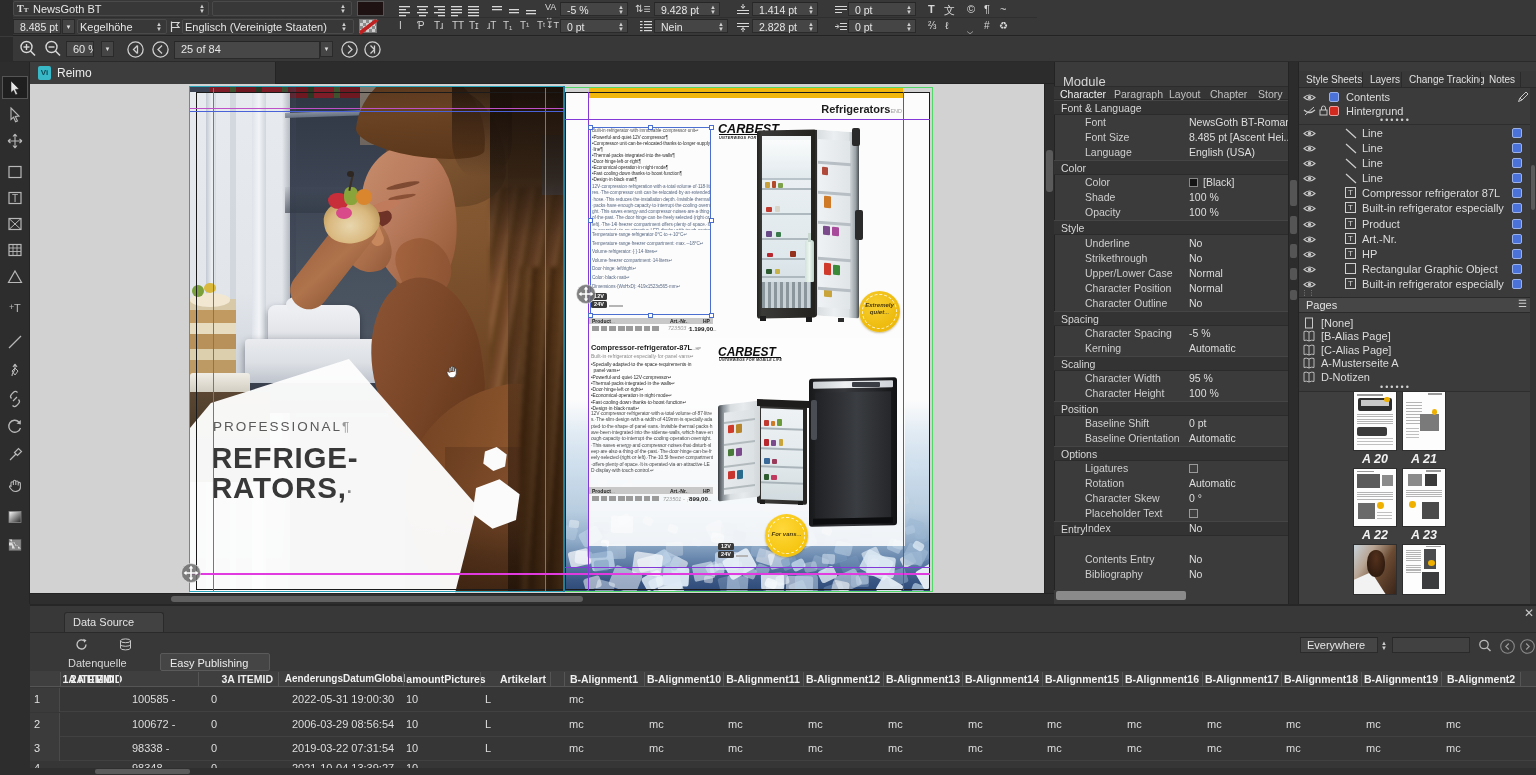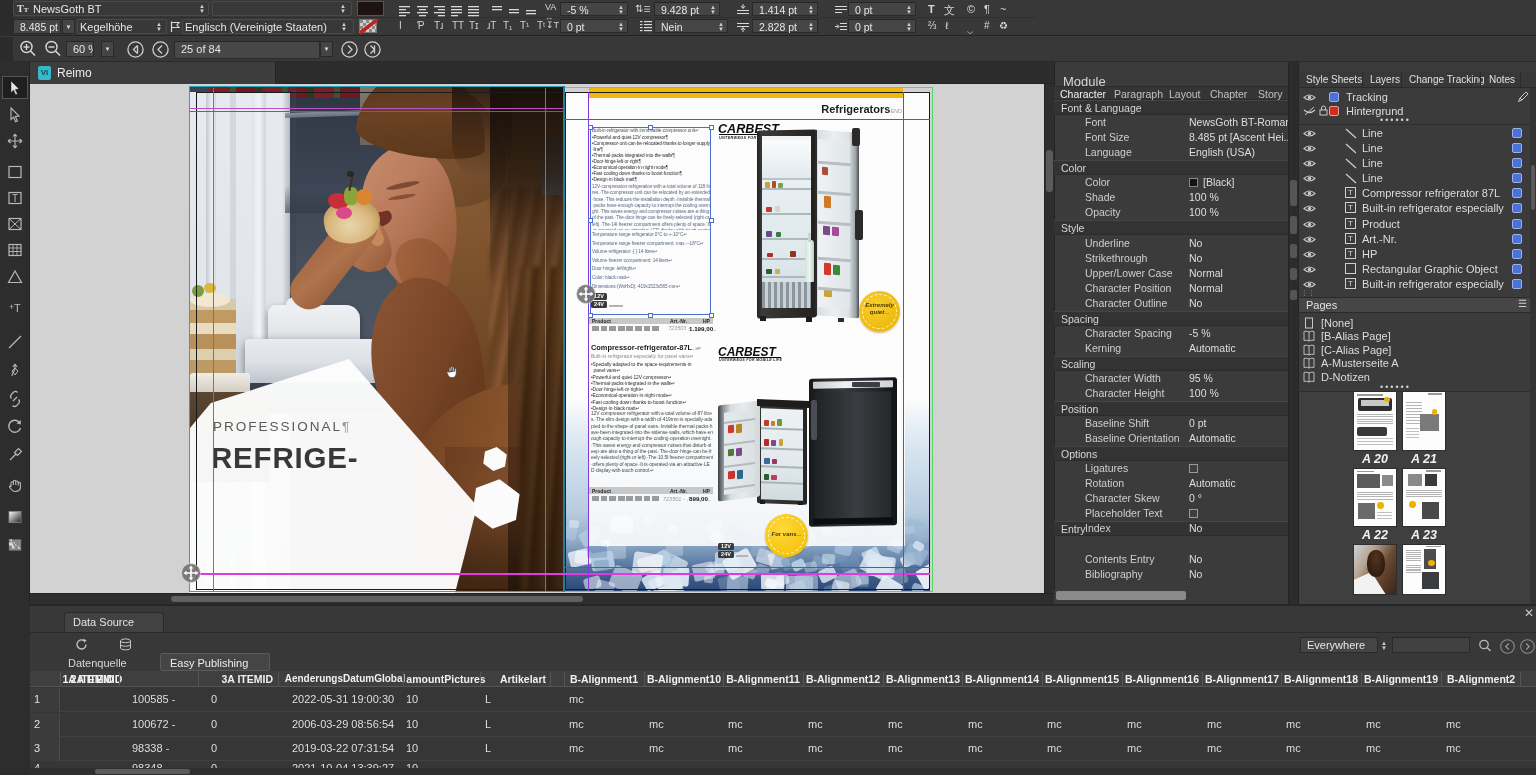--- a/index.html
+++ b/index.html
@@ -339,20 +339,21 @@
 <div class="abs" style="left:2px;top:198px;width:12px;height:12px;background:#7aa03c;border-radius:50%"></div>
 <div class="abs" style="left:14px;top:196px;width:12px;height:10px;background:#d9b83c;border-radius:50%"></div>
 <div class="abs" style="left:0;top:286px;width:60px;height:22px;background:linear-gradient(180deg,#f0ede6,#cfc9bc);border-radius:3px"></div>
 <div class="abs" style="left:0;top:305px;width:80px;height:90px;background:linear-gradient(180deg,#5a4632 0,#463626 60%,#382a1c 100%)"></div>
 <div class="abs" style="left:300px;top:0;width:74px;height:200px;background:linear-gradient(180deg,#1a100a 0,rgba(30,20,12,.75) 45%,rgba(30,20,12,.25) 75%,rgba(30,20,12,0) 100%)"></div>
 <div class="abs" style="left:262px;top:0;width:60px;height:90px;background:linear-gradient(180deg,rgba(26,16,10,.8),rgba(30,20,12,0));border-radius:0 0 40% 40%"></div>
 </div>
 <div class="abs" style="left:190px;top:355px;width:290px;height:238px;background:rgba(253,253,253,.97);clip-path:polygon(0 30.7%,7.2% 20.2%,54.8% 1.7%,99% 63.4%,91.4% 100%,0 100%)"></div>
 <div class="txt" style="left:213px;top:419px;font-size:13.5px;letter-spacing:2px;color:#5a5a5a">PROFESSIONAL<span style="color:#9a9a9a">¶</span></div>
 <div class="txt" style="left:211px;top:443px;font-size:29.5px;line-height:30px;font-weight:bold;color:#383838;letter-spacing:.8px">REFRIGE-</div>
+<div class="txt" style="left:211px;top:473px;font-size:29.5px;line-height:30px;font-weight:bold;color:#383838;letter-spacing:.8px">RATORS,<span style="color:#8a8a8a;font-size:18px">·</span></div>
 <svg style="left:482px;top:447px" width="26" height="24" viewBox="0 0 26 24">
       <polygon points="13,0 24,6 24,18 13,24 2,18 2,6" fill="#fbfbfb" transform="rotate(8 13 12)"></polygon>
     </svg>
 <svg style="left:470px;top:478px" width="52" height="52" viewBox="0 0 52 52">
       <polygon points="26,1 48,13 48,39 26,51 4,39 4,13" fill="#fbfbfb" transform="rotate(8 26 26)"></polygon>
     </svg>
 <div class="abs" style="left:565px;top:92px;width:365px;height:498px;background:#fcfcfc"></div>
 <div class="abs" style="left:565px;top:400px;width:365px;height:191px;background:
 linear-gradient(180deg,rgba(228,238,246,0) 0,rgba(214,228,240,.75) 18%,#cbdceb 38%,#b8cde0 58%,#8fabc8 74%,#5c7ba4 86%,#3b5784 94%,#2e4a78 100%)"></div>
 <div class="abs" style="left:565px;top:400px;width:365px;height:191px;overflow:hidden">
@@ -801,21 +802,21 @@
 <div class="abs" style="left:1362px;top:72px;width:1px;height:15px;background:#2a2a2a"></div>
 <div class="abs" style="left:1401px;top:72px;width:1px;height:15px;background:#2a2a2a"></div>
 <div class="abs" style="left:1480px;top:72px;width:1px;height:15px;background:#2a2a2a"></div>
 <div class="abs" style="left:1520px;top:72px;width:1px;height:15px;background:#2a2a2a"></div>
 <div class="lrow" style="top:90px">
     <svg style="left:4px;top:2px" width="13" height="11" viewBox="0 0 13 11">
       <path d="M1 5.5 Q6.5 0.5 12 5.5 Q6.5 10.5 1 5.5 Z" fill="none" stroke="#c8c8c8" stroke-width="1.1"></path>
       <circle cx="6.5" cy="5.5" r="1.8" fill="#c8c8c8"></circle>
     </svg>
     <div class="abs" style="left:30px;top:2px;width:10px;height:10px;background:#4a72d8;border:1px solid #9ab0e8;border-radius:2px"></div>
-    <div class="llab" style="left:47px">Tracking</div>
+    <div class="llab" style="left:47px">Contents</div>
     <svg style="left:218px;top:1px" width="12" height="12" viewBox="0 0 12 12">
       <path d="M1.5 10.5 L3 7 L9 1 L11 3 L5 9 Z M3 7 L5 9" fill="none" stroke="#c8c8c8" stroke-width="1"></path>
     </svg>
   </div>
 <div class="lrow" style="top:104px">
     <svg style="left:4px;top:2px" width="13" height="11" viewBox="0 0 13 11">
       <path d="M1 4 Q6.5 9 12 4" fill="none" stroke="#c8c8c8" stroke-width="1.2"></path>
       <line x1="2" y1="9" x2="11" y2="1" stroke="#c8c8c8" stroke-width="1"></line>
     </svg>
     <svg style="left:20px;top:1px" width="9" height="11" viewBox="0 0 9 11">

